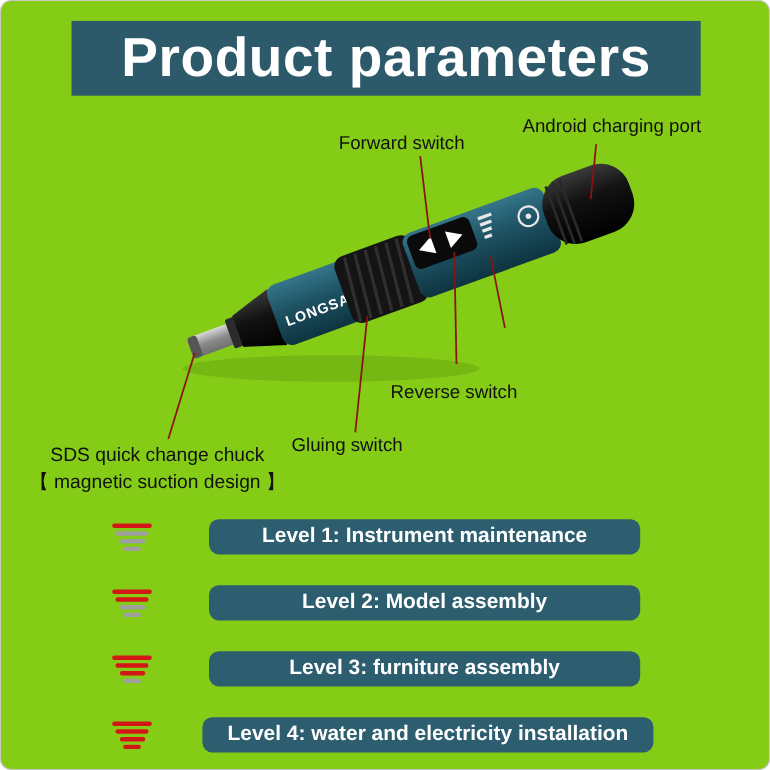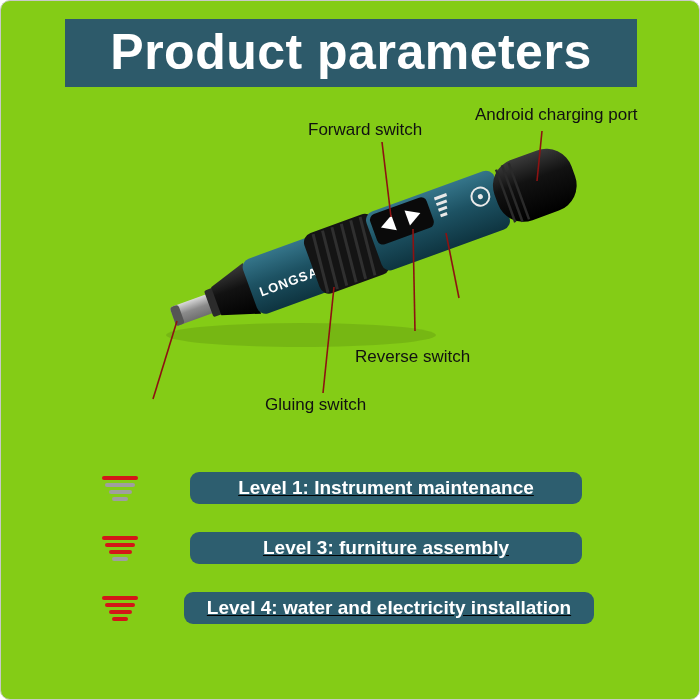--- a/index.html
+++ b/index.html
@@ -14,21 +14,21 @@
   .lbl { position:absolute; color:#111; font-size:17px; white-space:nowrap; }
   .lbl-forward   { left:307px; top:119px; }
   .lbl-android   { left:474px; top:104px; }
   .lbl-fourspeed { left:441px; top:298px; }
   .lbl-reverse   { left:354px; top:320px;margin-top:26px; }
   .lbl-gluing    { left:264px; top:394px; }
   .lbl-sds       { left:18px;  top:400px; width:248px; text-align:center; white-space:normal;
                    line-height:25px; font-size:17.5px; }
 
   .levels { position:absolute; left:0; top:470px; width:700px; display:flex; flex-direction:column; gap:26px; }
-  .level-row { display:flex; align-items:center; height:34px;text-decoration:underline; }
+  .level-row { display:flex; align-items:center; height:34px; }
   .level-icon { width:44px; margin-left:97px; display:flex; flex-direction:column; gap:3px; align-items:center; }
   .bar { height:4px; border-radius:2px; }
   .bar.red  { background:#d31717; }
   .bar.gray { background:#9f9f9f; }
   .b1{width:36px}.b2{width:30px}.b3{width:23px}.b4{width:16px}
   .pill { margin-left:48px; width:392px; height:32px; background:#2d5e6f; border-radius:9px;
           color:#fff; font-weight:700; font-size:19px; display:flex; align-items:center; justify-content:center; }
   .level-row.row4 .pill { width:410px; font-size:19px; margin-left:42px; }
 </style>
 </head>
@@ -123,30 +123,43 @@
       <line x1="414" y1="330" x2="412" y2="228"></line>
       <line x1="322" y1="392" x2="333" y2="286"></line>
       <line x1="176" y1="320" x2="152" y2="398"></line>
     </g>
   </svg>
 
   <div class="lbl lbl-android">Android charging port</div>
   <div class="lbl lbl-forward">Forward switch</div>
   <div class="lbl lbl-reverse">Reverse switch</div>
   <div class="lbl lbl-gluing">Gluing switch</div>
+  <div class="lbl lbl-sds">
+    <div>SDS quick change chuck</div>
+    <div>【 magnetic suction design 】</div>
+  </div>
 
   <div class="levels">
     <div class="level-row">
       <div class="level-icon">
         <div class="bar b1 red"></div>
         <div class="bar b2 gray"></div>
         <div class="bar b3 gray"></div>
         <div class="bar b4 gray"></div>
       </div>
       <div class="pill">Level 1: Instrument maintenance</div>
+    </div>
+    <div class="level-row">
+      <div class="level-icon">
+        <div class="bar b1 red"></div>
+        <div class="bar b2 red"></div>
+        <div class="bar b3 gray"></div>
+        <div class="bar b4 gray"></div>
+      </div>
+      <div class="pill">Level 2: Model assembly</div>
     </div>
     <div class="level-row">
       <div class="level-icon">
         <div class="bar b1 red"></div>
         <div class="bar b2 red"></div>
         <div class="bar b3 red"></div>
         <div class="bar b4 gray"></div>
       </div>
       <div class="pill">Level 3: furniture assembly</div>
     </div>

